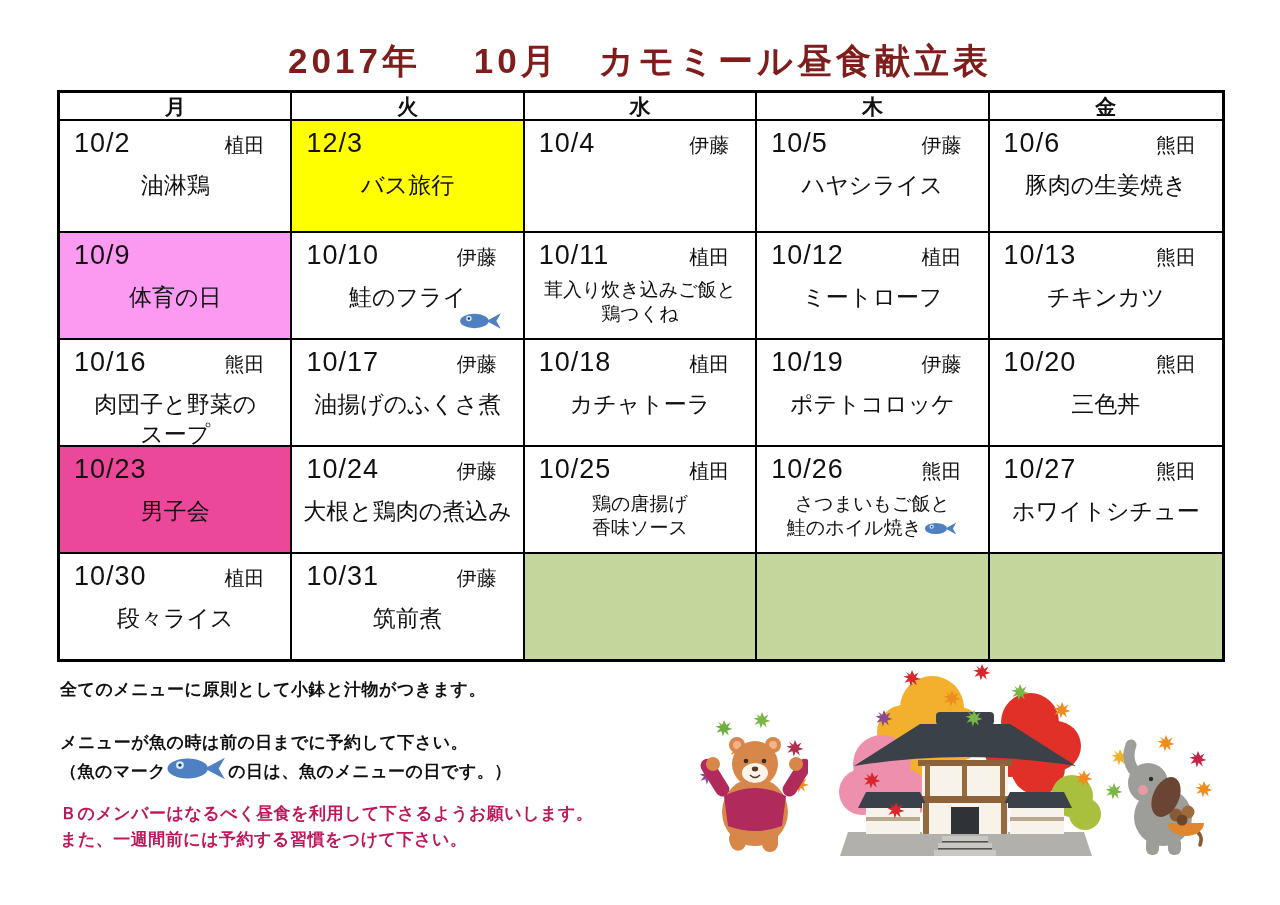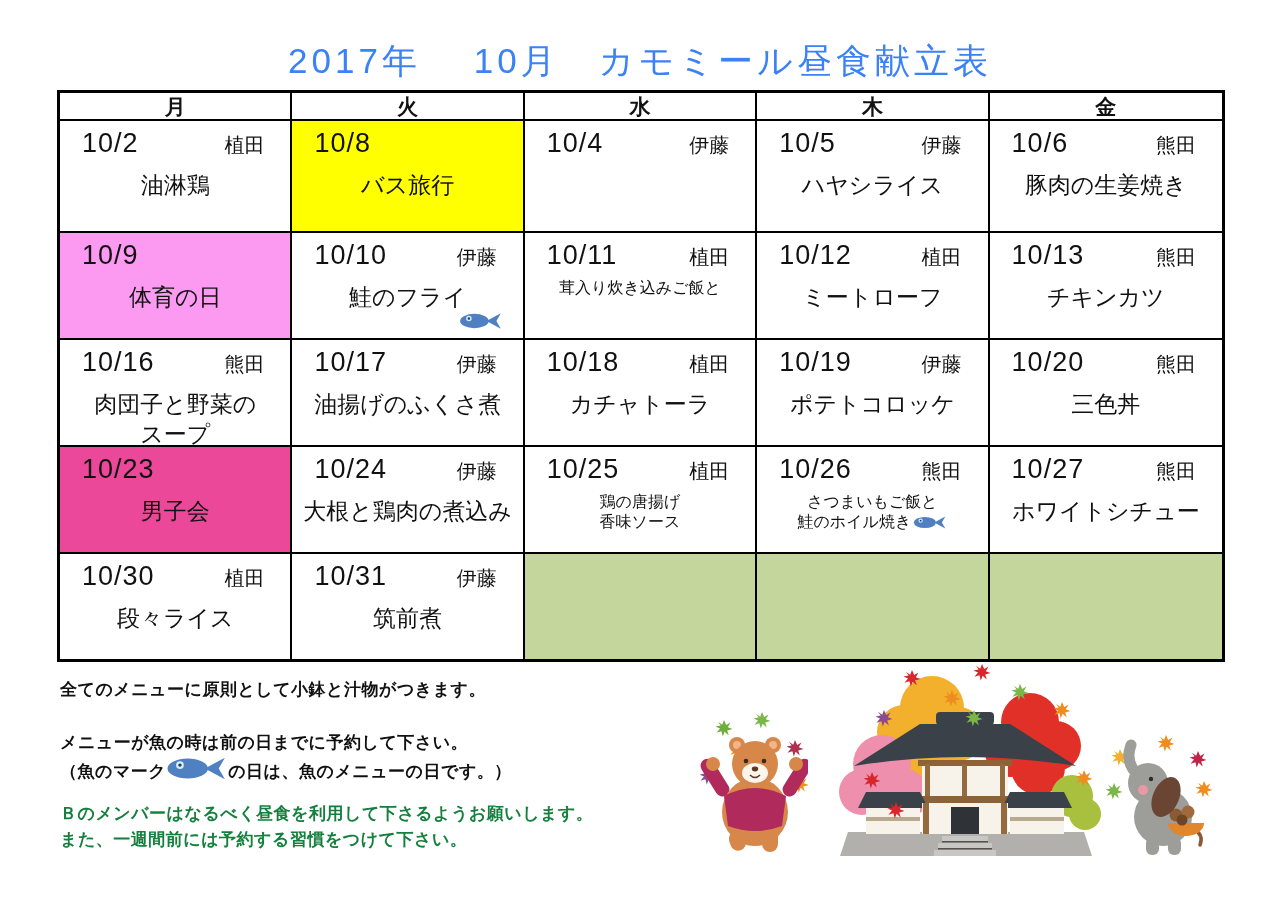--- a/index.html
+++ b/index.html
@@ -2,46 +2,46 @@
 <html><head>
 <meta charset="utf-8">
 <style>
   html,body{margin:0;padding:0;}
   body{
     width:1280px;height:905px;background:#ffffff;position:relative;overflow:hidden;
     font-family:"Liberation Sans","DejaVu Sans",sans-serif;color:#111;
   }
   .title{
     position:absolute;top:38px;left:0;width:100%;text-align:center;margin:0;
-    font-size:35px;font-weight:400;letter-spacing:4px;color:#3b82f6;
+    font-size:35px;font-weight:700;letter-spacing:4px;color:#7f1d1d;
   }
   .cal-table{
     position:absolute;left:57px;top:90px;width:1168px;
     border:3px solid #000;box-sizing:border-box;background:#fff;
   }
   .cal-header{display:grid;grid-template-columns:repeat(5,1fr);height:26px;border-bottom:2px solid #000;}
   .day-header{
     border-right:2px solid #000;display:flex;align-items:center;justify-content:center;
     font-size:21px;font-weight:bold;line-height:1;
   }
   .day-header:last-child{border-right:none;}
   .cal-row{display:grid;grid-template-columns:repeat(5,1fr);height:105px;border-bottom:2px solid #000;}
   .cal-body .cal-row:first-child{height:110px;}
   .cal-body .cal-row:last-child{border-bottom:none;}
   .cal-cell{border-right:2px solid #000;position:relative;overflow:hidden;background:#fff;box-sizing:border-box;}
   .cal-cell:last-child{border-right:none;}
-  .dateline{display:flex;justify-content:space-between;align-items:baseline;padding:7px 26px 0 22px;gap:8px;}
+  .dateline{display:flex;justify-content:space-between;align-items:baseline;padding:7px 26px 0 14px;gap:8px;}
   .date{font-size:27px;letter-spacing:1px;}
   .staff{font-size:20px;}
   .menu{margin-top:12px;text-align:center;font-size:23px;line-height:1.3;}
-  .menu.small{font-size:16px;margin-top:7px;line-height:1.25;}
+  .menu.small{font-size:19px;margin-top:7px;line-height:1.25;}
   .menu-line svg{vertical-align:middle;margin-left:2px;}
   .fish-below{text-align:right;padding-right:20px;margin-top:-3px;}
   .note{position:absolute;left:60px;margin:0;font-weight:bold;font-size:17px;letter-spacing:0.5px;white-space:nowrap;}
-  .note.red{color:#15803d;}
+  .note.red{color:#be185d;}
   .n1{top:678px;}
   .n2{top:731px;}
   .n3{top:753px;display:flex;align-items:center;gap:0;}
   .n4{top:802px;}
   .n5{top:828px;}
   .illus{position:absolute;}
   .illus-bear{left:700px;top:712px;}
   .illus-temple{left:824px;top:660px;}
   .illus-elephant{left:1106px;top:735px;}
 </style>
@@ -64,21 +64,21 @@
           <div class="dateline">
             <span class="date">10/2</span>
             <span class="staff">植田</span>
           </div>
           <div class="menu">
             <div class="menu-line">油淋鶏</div>
           </div>
         </div>
         <div class="cal-cell" style="background: rgb(255, 255, 0);">
           <div class="dateline">
-            <span class="date">10/8</span>
+            <span class="date">12/3</span>
           </div>
           <div class="menu">
             <div class="menu-line">バス旅行</div>
           </div>
         </div>
         <div class="cal-cell">
           <div class="dateline">
             <span class="date">10/4</span>
             <span class="staff">伊藤</span>
           </div>
@@ -126,20 +126,21 @@
               </svg></div>
           </div>
         </div>
         <div class="cal-cell">
           <div class="dateline">
             <span class="date">10/11</span>
             <span class="staff">植田</span>
           </div>
           <div class="menu small">
             <div class="menu-line">茸入り炊き込みご飯と</div>
+            <div class="menu-line">鶏つくね</div>
           </div>
         </div>
         <div class="cal-cell">
           <div class="dateline">
             <span class="date">10/12</span>
             <span class="staff">植田</span>
           </div>
           <div class="menu">
             <div class="menu-line">ミートローフ</div>
           </div>

